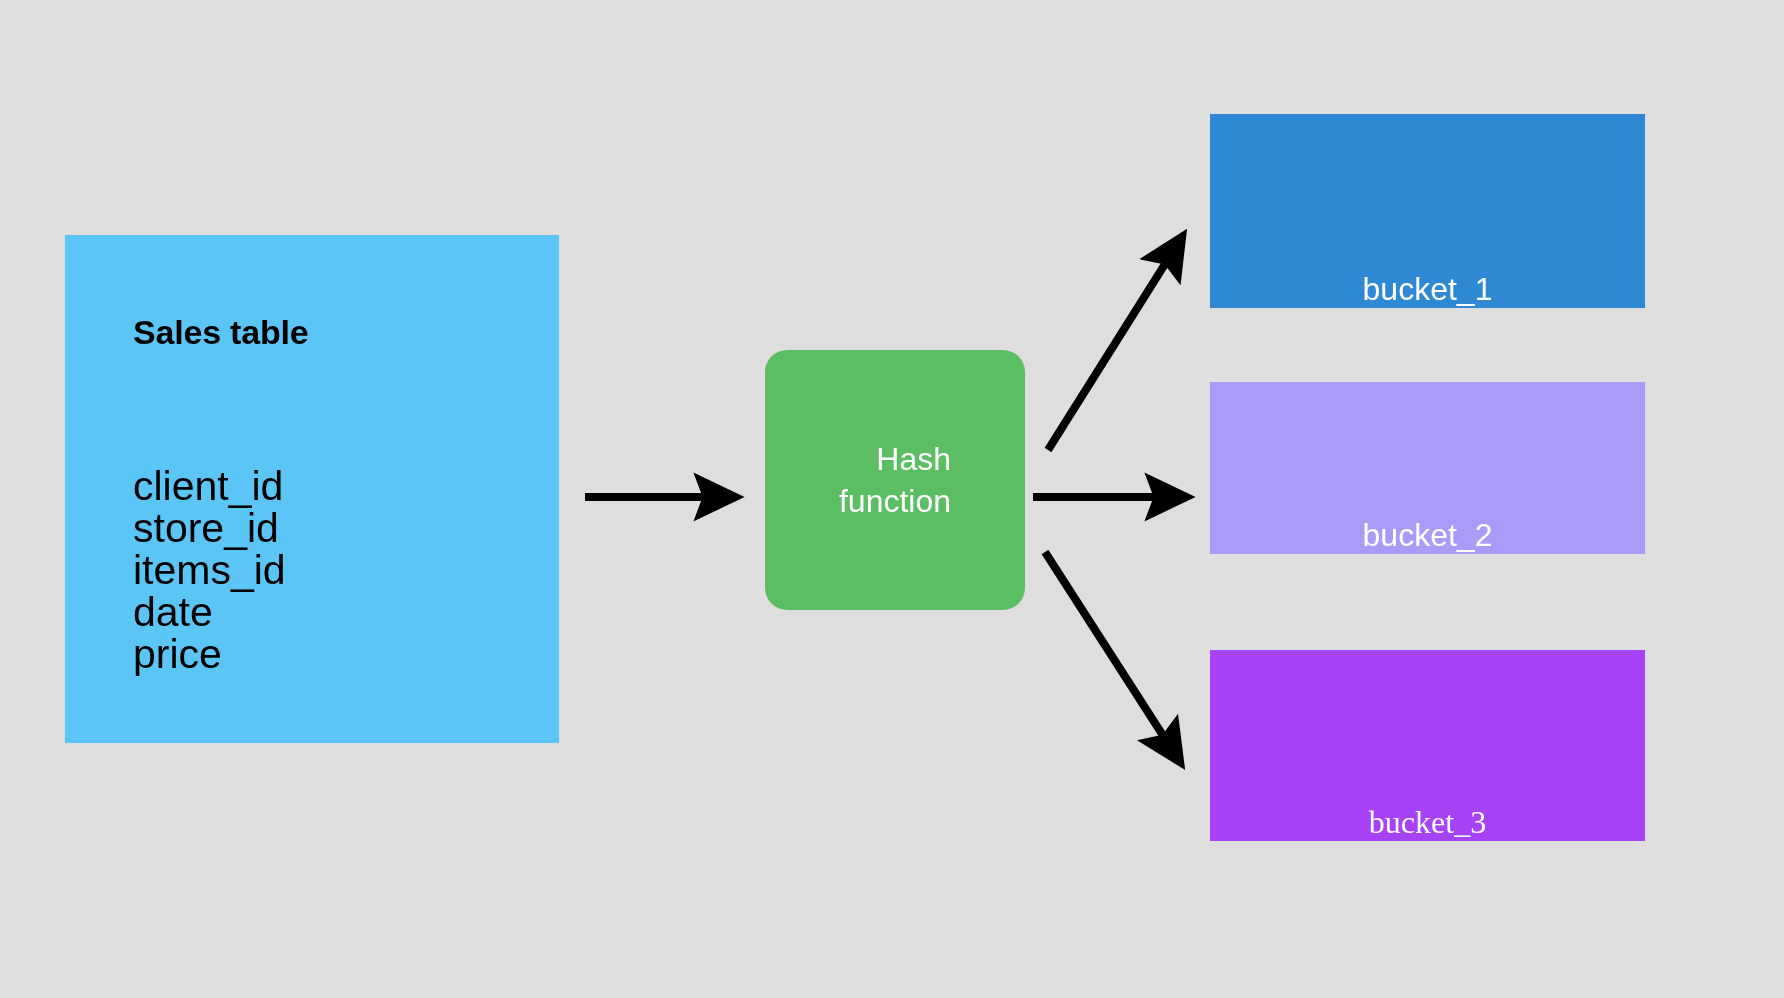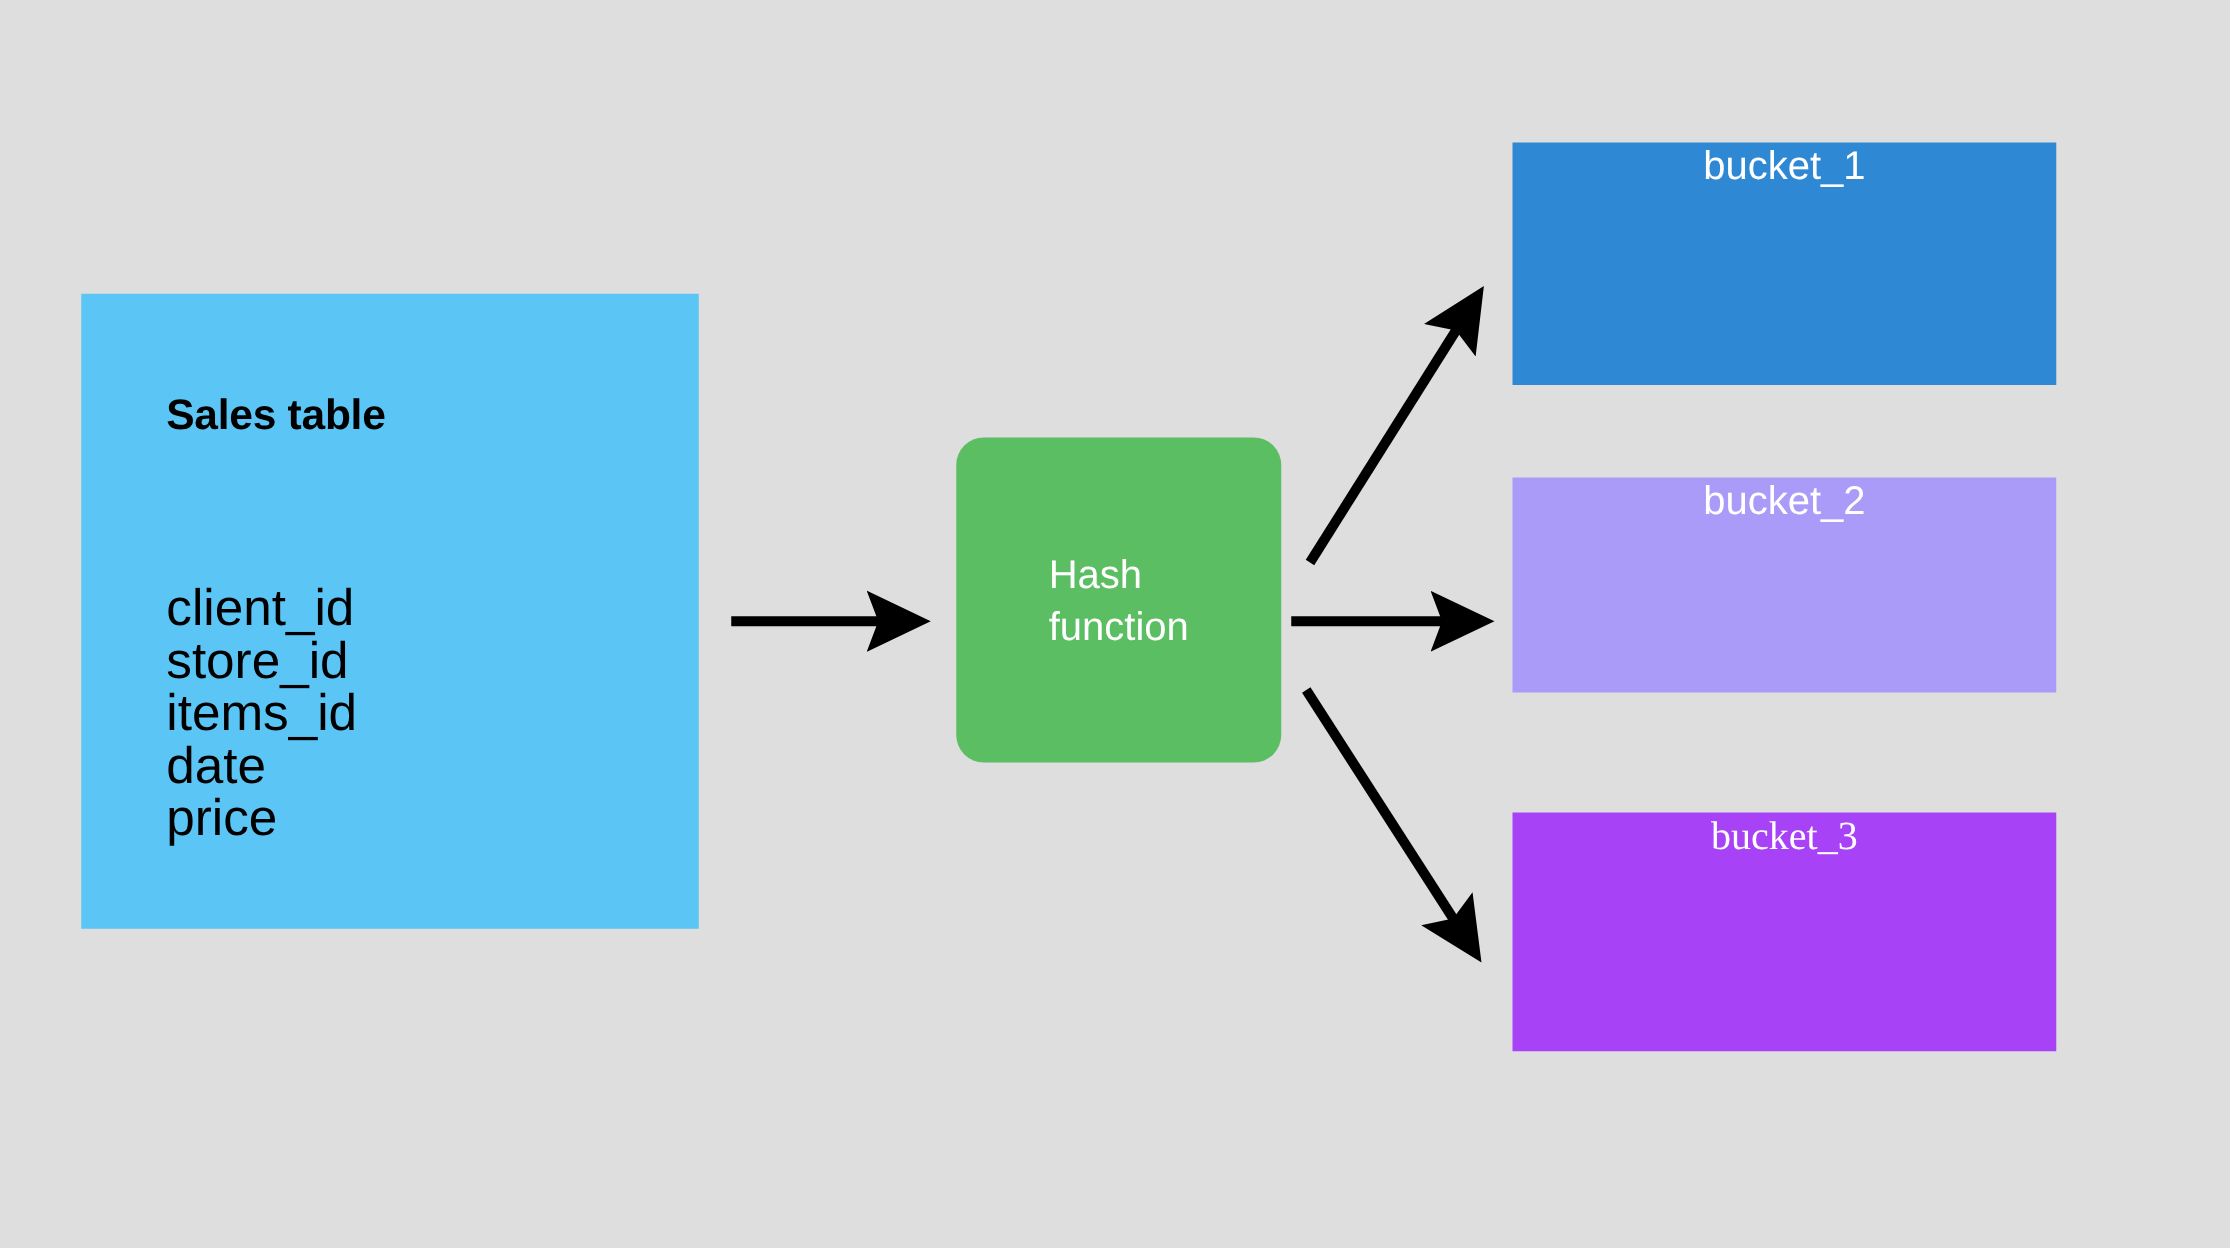--- a/index.html
+++ b/index.html
@@ -58,36 +58,36 @@
     position: absolute;
     left: 765px;
     top: 350px;
     width: 260px;
     height: 260px;
     background: #5cbe63;
     border-radius: 22px;
     display: flex;
     align-items: center;
     justify-content: center;
-    text-align: left;
+    text-align: right;
   }
   .hash-label {
     font-size: 32px;
     line-height: 42px;
     color: #ffffff;
     white-space: pre-line;
   }
 
   
   .bucket {
     position: absolute;
     left: 1210px;
     width: 435px;
     display: flex;
-    align-items: flex-start;
+    align-items: flex-end;
     justify-content: center;
   }
   .bucket-label {
     font-size: 32px;
     color: #ffffff;
     white-space: nowrap;
   }
   #bucket-1 { top: 114px;  height: 194px; background: #2f88d4; }
   #bucket-2 { top: 382px;  height: 172px; background: #a99bf7; }
   #bucket-3 { top: 650px;  height: 191px; background: #a842f7; font-family: Liberation Serif, serif; }

